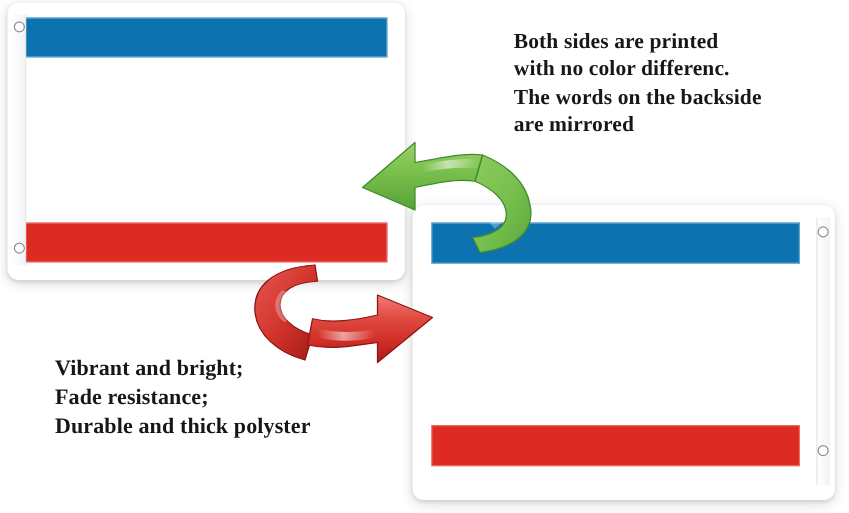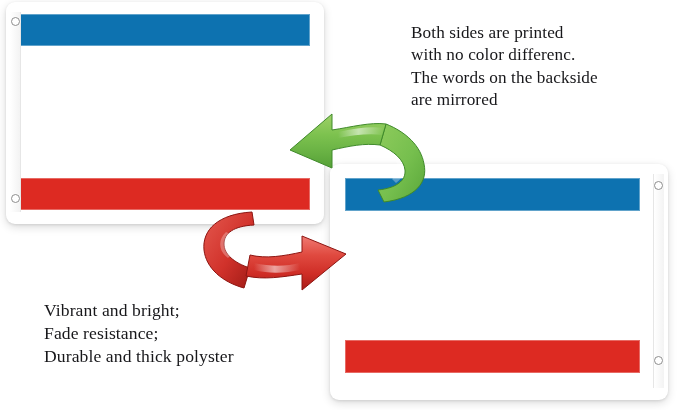--- a/index.html
+++ b/index.html
@@ -3,21 +3,21 @@
 <meta charset="utf-8">
 <style>
   html,body{margin:0;padding:0;}
   body{
     width:679px;height:410px;
     background:#ffffff;
     font-family:"Liberation Serif", serif;
     overflow:hidden;
     position:relative;
   }
-  #stage{position:absolute;left:0;top:0;width:679px;height:343px;}
+  #stage{position:absolute;left:0;top:0;width:679px;height:343px;font-weight:bold;}
 
   
   .flag-card{
     position:absolute;
     background:#ffffff;
     border-radius:9px;
     box-shadow:0 3px 10px rgba(0,0,0,0.14), 0 1px 3px rgba(0,0,0,0.10);
   }
   .flag-card.front{ left:6px; top:2px; width:318px; height:222px; }
   .flag-card.back { left:330px; top:164px; width:338px; height:236px; }
@@ -68,21 +68,21 @@
   
   .text-block{
     position:absolute;
     font-family:"Liberation Serif", serif;
     color:#17171a;
     line-height:1.30;
     white-space:pre-line;
     letter-spacing:0.1px;
   }
   #text-top-right{ left:411px; top:22px; width:262px; font-size:17.2px; }
-  #text-bottom-left{ left:44px; top:299px; width:290px; font-size:17.6px; }
+  #text-bottom-left{ left:44px; top:283px; width:290px; font-size:17.6px; }
 </style>
 </head>
 <body>
 
 <div id="stage">
 
   <div class="flag-card front">
     <div class="flag-sheet">
       <div class="stripe blue"></div>
       <div class="stripe red"></div>

